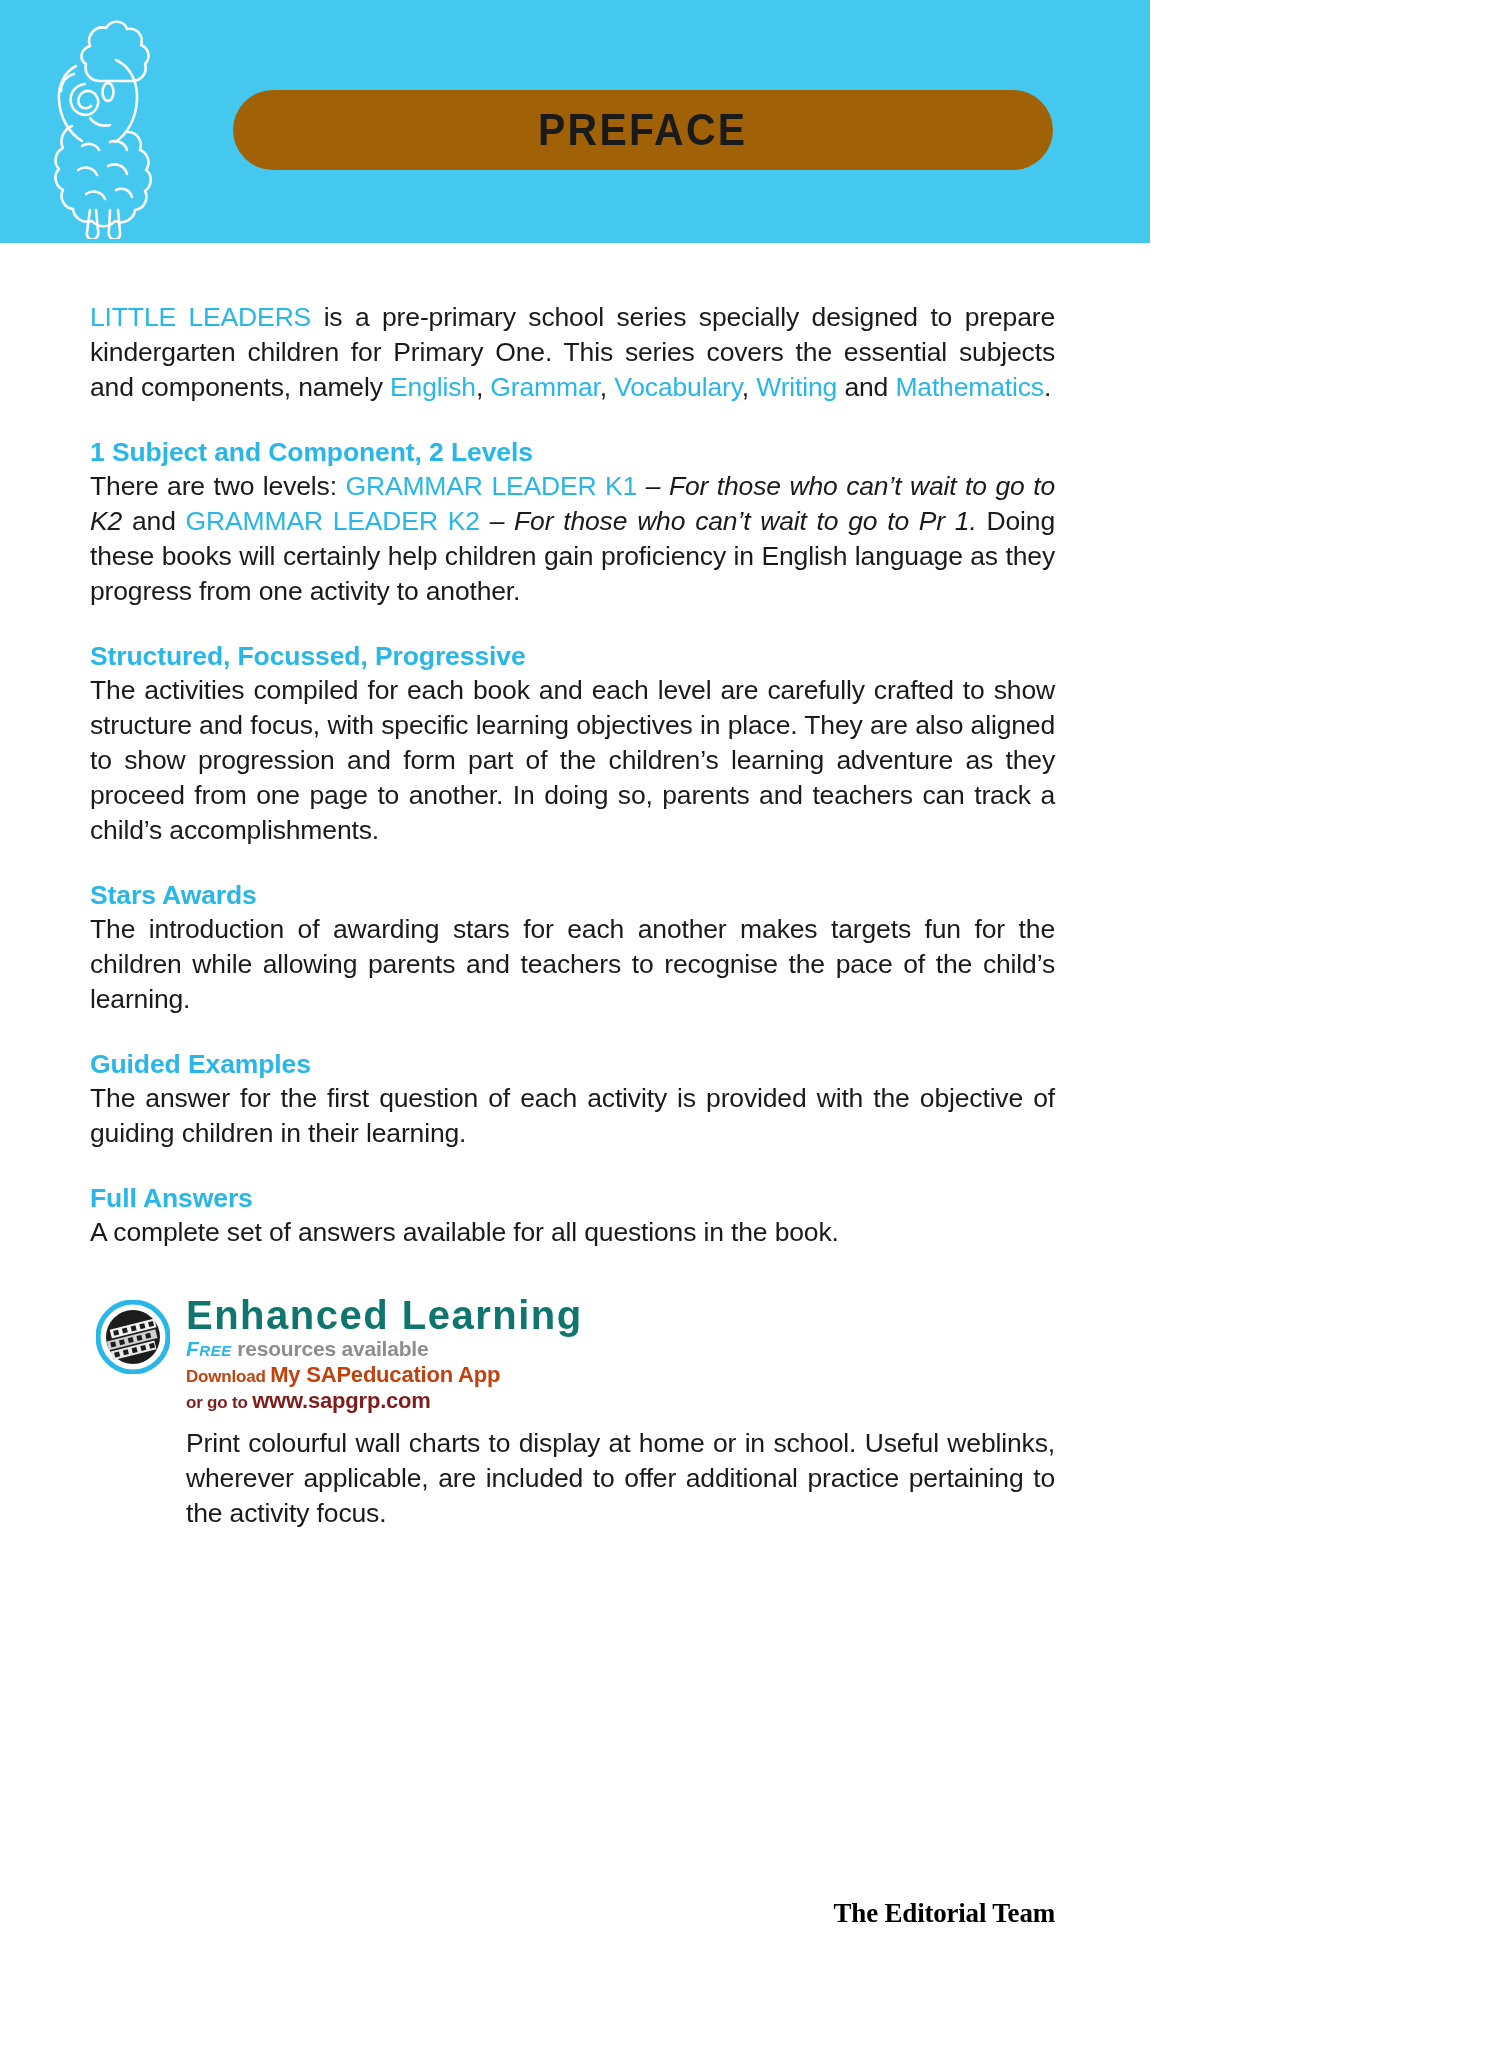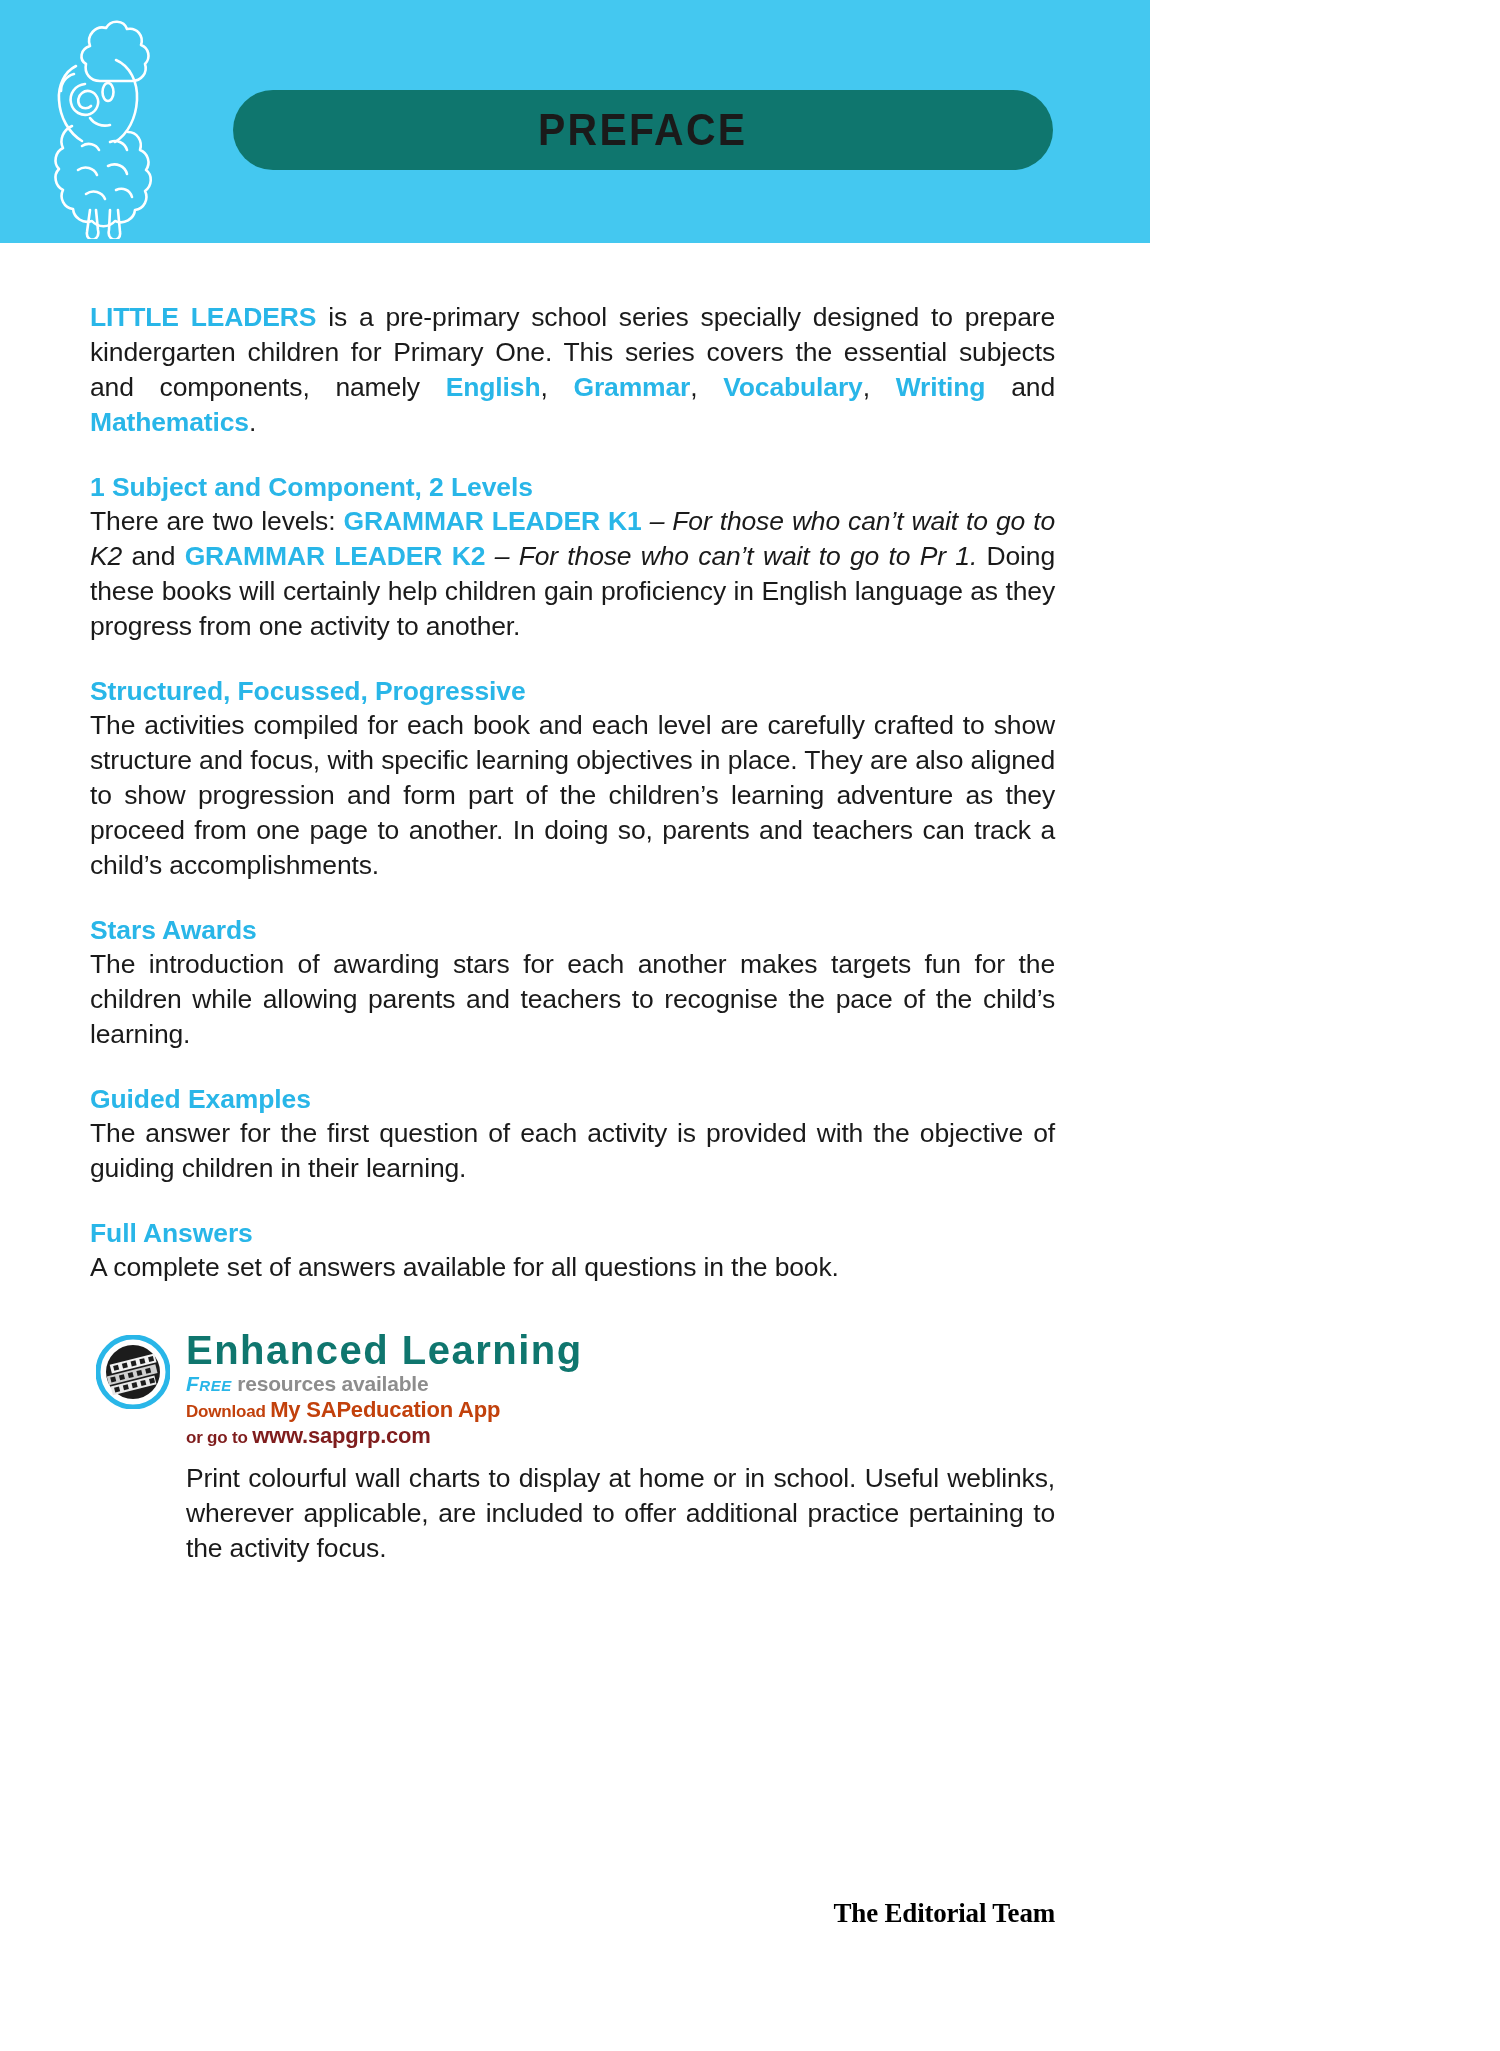--- a/index.html
+++ b/index.html
@@ -32,21 +32,21 @@
     position:absolute;
     left:30px; top:14px;
     width:145px; height:225px;
   }
   .sheep-logo svg { display:block; width:100%; height:100%; }
 
   .title-pill {
     position:absolute;
     left:233px; top:90px;
     width:820px; height:80px;
-    background:#0f766e;
+    background:#a16207;
     border-radius:40px;
     display:flex;
     align-items:center;
     justify-content:center;
   }
   .title-pill .title-text {
     font-weight:bold;
     font-size:44px;
     letter-spacing:2.5px;
     color:#1a1a1a;
@@ -61,21 +61,21 @@
     width:965px;
   }
 
   p.para {
     font-size:26.5px;
     line-height:35px;
     text-align:justify;
     color:#1a1a1a;
     letter-spacing:-0.15px;
   }
-  .blue { color:#29b6e8; font-weight:bold; }
+  .blue { color:#29b6e8; font-weight:normal; }
   .ital { font-style:italic; }
 
   h2.section-head {
     font-size:26.5px;
     font-weight:bold;
     color:#29b6e8;
     line-height:34px;
     letter-spacing:-0.1px;
   }
 

